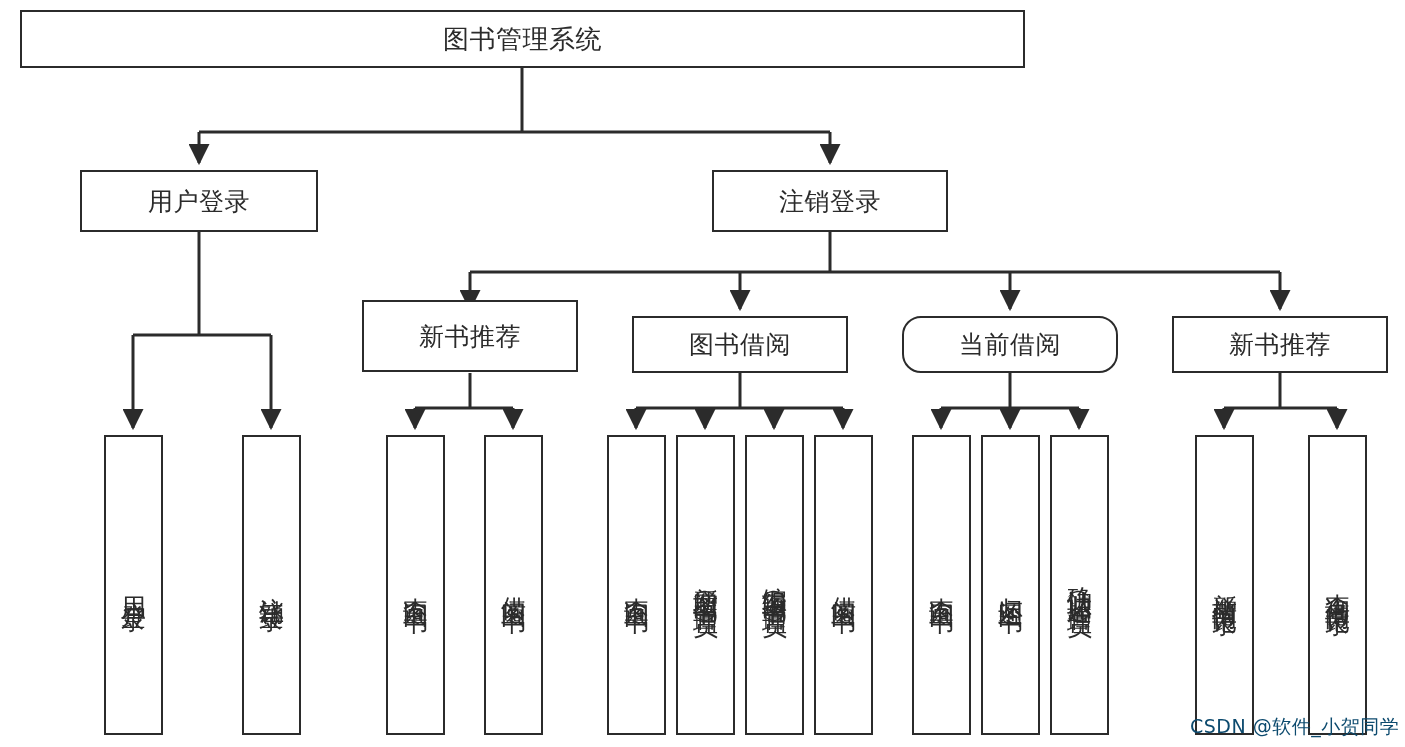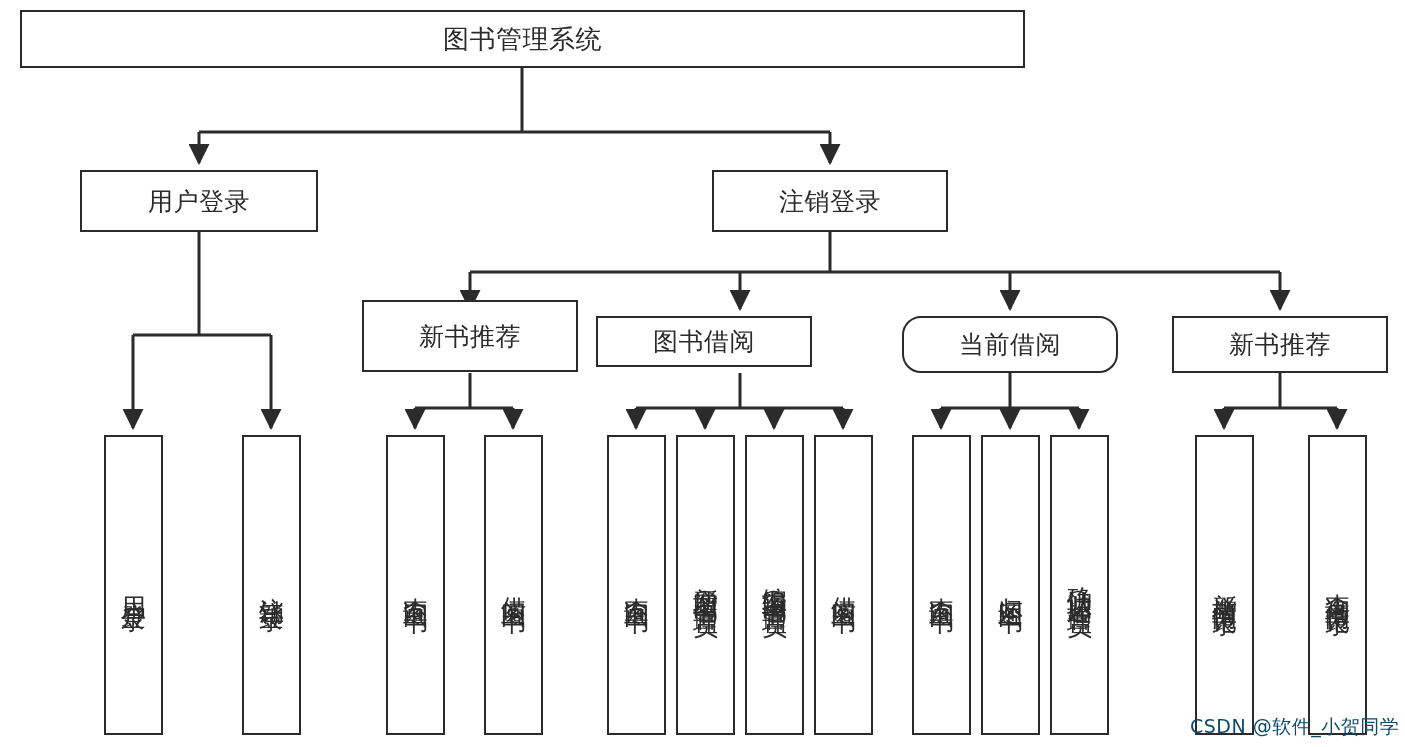--- a/index.html
+++ b/index.html
@@ -137,21 +137,21 @@
   <div class="node horiz" style="left:80px; top:170px; width:238px; height:62px;">
     <span class="label">用户登录</span>
   </div>
   <div class="node horiz" style="left:712px; top:170px; width:236px; height:62px;">
     <span class="label">注销登录</span>
   </div>
 
   <div class="node horiz" style="left:362px; top:300px; width:216px; height:72px;">
     <span class="label">新书推荐</span>
   </div>
-  <div class="node horiz" style="left:596px; top:316px; width:216px; height:51px;">
+  <div class="node horiz" style="left:632px; top:316px; width:216px; height:57px;">
     <span class="label">图书借阅</span>
   </div>
   <div class="node horiz" style="left:902px; top:316px; width:216px; height:57px;border-radius:19px;">
     <span class="label">当前借阅</span>
   </div>
   <div class="node horiz" style="left:1172px; top:316px; width:216px; height:57px;">
     <span class="label">新书推荐</span>
   </div>
 
   <div class="node vert" style="left:104px; top:435px; width:59px; height:300px;">

